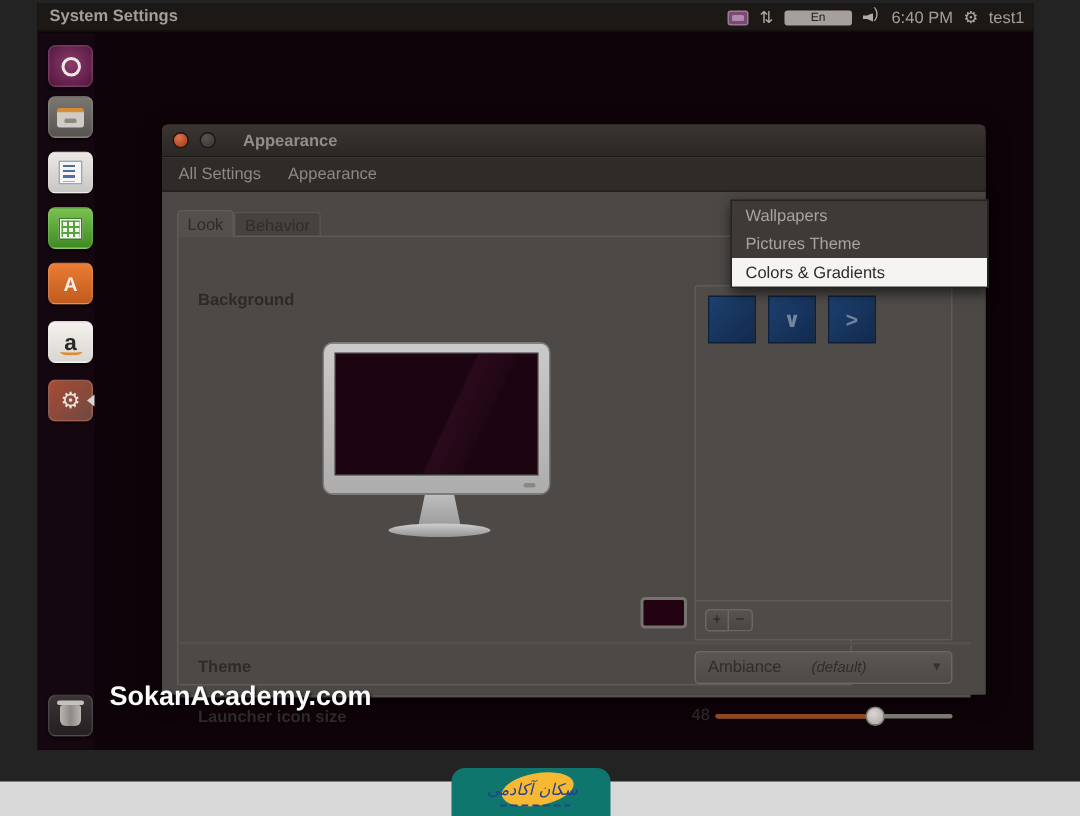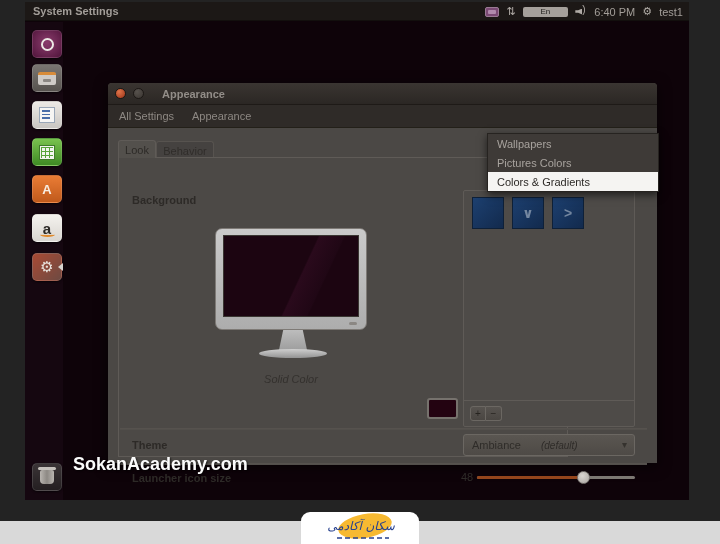--- a/index.html
+++ b/index.html
@@ -95,21 +95,21 @@
   .slider-fill { position:absolute; left:0; top:0; height:3px; width:66%; background:#94451c; border-radius:2px; }
   .slider-handle { position:absolute; left:63%; top:-5px; width:13px; height:13px; background:radial-gradient(circle at 40% 35%,#d9d5d1,#a9a5a0); border:1px solid #7e7a76; border-radius:50%; }
 
   
   .popup { position:absolute; left:462px; top:131px; width:172px; background:#3e3a37; border:1px solid #262320; box-shadow:0 3px 8px rgba(0,0,0,0.6); z-index:10; }
   .popup-item { height:19px; display:flex; align-items:center; padding-left:9px; font-size:11px; color:#a8a39e; }
   .popup-item.selected { background:#f5f4f2; color:#2d2a27; }
 
   
   .watermark { position:absolute; left:48px; top:452px; font-size:18px; font-weight:bold; color:#fbfbfb; text-shadow:1px 1px 2px rgba(0,0,0,0.7); z-index:5; }
-  .logo-badge { position:absolute; left:301px; top:512px; width:118px; height:32px; background:#ffffff; border-radius:9px 9px 0 0; z-index:6; display:flex; align-items:flex-start; justify-content:center; }
+  .logo-badge { position:absolute; left:301px; top:512px; width:106px; height:32px; background:#0f766e; border-radius:9px 9px 0 0; z-index:6; display:flex; align-items:flex-start; justify-content:center; }
 </style>
 </head>
 <body>
 
 <div id="stage">
 
   <div class="bottom-strip"></div>
 
   <div class="desktop">
 
@@ -171,21 +171,20 @@
         <div class="tabframe">
 
           <span class="sec-label" style="left:13px;top:36px">Background</span>
 
           <div class="mon-bezel">
             <div class="mon-screen"></div>
             <div class="mon-dot"></div>
           </div>
           <div class="mon-neck"></div>
           <div class="mon-base"></div>
-          <div class="solid-caption">Solid Color</div>
 
           <button class="swatch-btn"></button>
 
           <div class="color-panel">
             <div class="tiles">
               <div class="tile"></div>
               <div class="tile">∨</div>
               <div class="tile">&gt;</div>
             </div>
             <div class="panel-foot">
@@ -209,21 +208,21 @@
             <div class="slider-fill"></div>
             <div class="slider-handle"></div>
           </div>
 
         </div>
       </div>
     </div>
 
     <div class="popup">
       <div class="popup-item">Wallpapers</div>
-      <div class="popup-item">Pictures Colors</div>
+      <div class="popup-item">Pictures Theme</div>
       <div class="popup-item selected">Colors &amp; Gradients</div>
     </div>
 
     <div class="watermark">SokanAcademy.com</div>
 
   </div>
 
   <div class="logo-badge">
     <svg width="118" height="32" viewBox="0 0 118 32">
       <ellipse cx="64" cy="14" rx="27" ry="12" fill="#f6b931" transform="rotate(-10 64 14)"></ellipse>

